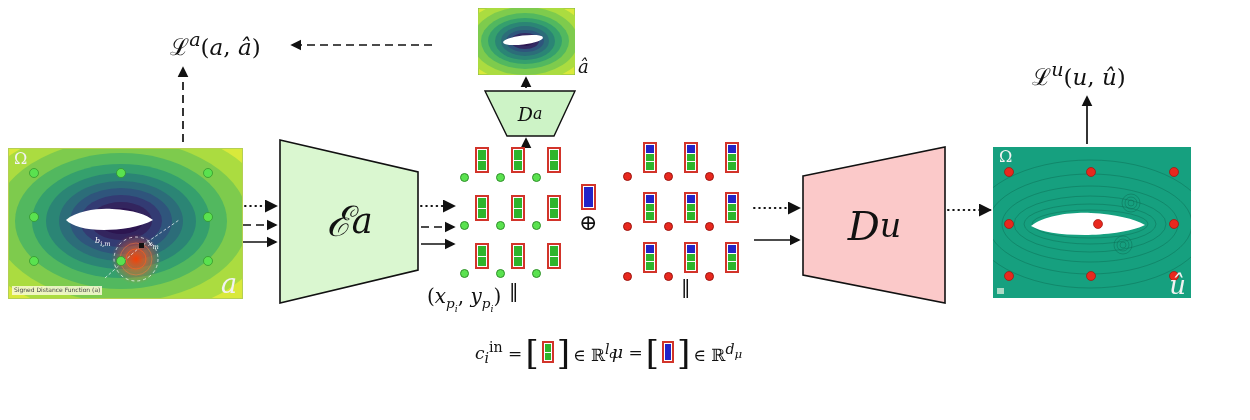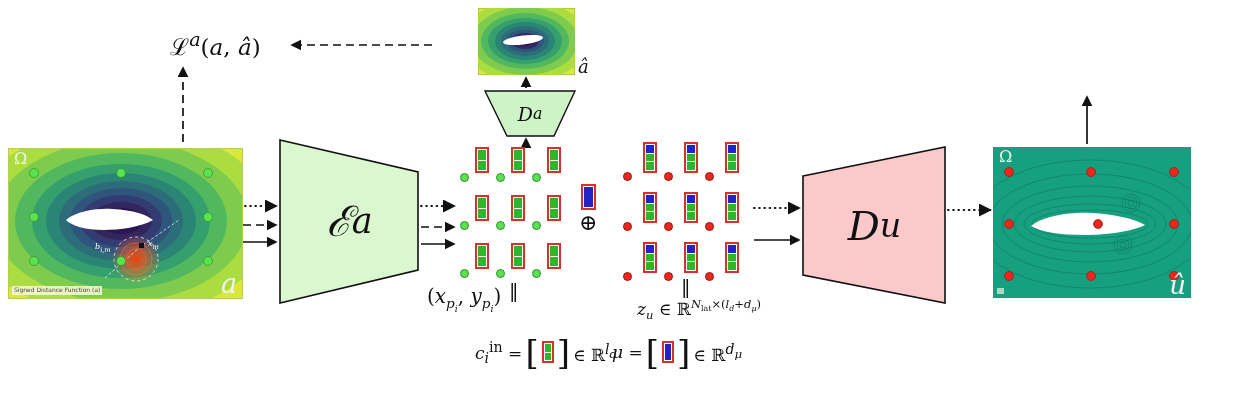--- a/index.html
+++ b/index.html
@@ -69,20 +69,21 @@
     <line class="solid" x1="421" y1="244" x2="454" y2="244" marker-end="url(#ah)"></line>
     <line class="solid" x1="526" y1="146" x2="526" y2="139" marker-end="url(#ah)"></line>
     <line class="solid" x1="526" y1="88" x2="526" y2="78" marker-end="url(#ah)"></line>
     <line class="dotted" x1="754" y1="208" x2="799" y2="208" marker-end="url(#ah)"></line>
     <line class="solid" x1="754" y1="240" x2="799" y2="240" marker-end="url(#ah)"></line>
     <line class="dotted" x1="948" y1="210" x2="990" y2="210" marker-end="url(#ah)"></line>
     <line class="solid" x1="1087" y1="144" x2="1087" y2="97" marker-end="url(#ah)"></line>
   </svg>
 
   <div class="abs nowrap" style="left:170px;top:28px;font-size:23px;">ℒ<sup><i>a</i></sup>(<i>a</i>, <i>â</i>)</div>
+  <div class="abs nowrap" style="left:1032px;top:58px;font-size:23px;">ℒ<sup><i>u</i></sup>(<i>u</i>, <i>û</i>)</div>
 
   <div class="img-panel" style="left:8px;top:148px;width:233px;height:149px;border:1px solid #b5cf53;">
     <svg width="233" height="149" viewBox="0 0 233 149">
       <defs>
         <radialGradient id="rg" cx="0.5" cy="0.5" r="0.5">
           <stop offset="0" stop-color="#ff3c00" stop-opacity="0.95"></stop>
           <stop offset="0.45" stop-color="#ff5a1e" stop-opacity="0.55"></stop>
           <stop offset="1" stop-color="#ff5a1e" stop-opacity="0"></stop>
         </radialGradient>
       </defs>
@@ -111,21 +112,21 @@
           <circle cx="199" cy="24" r="4.5"></circle>
         <circle cx="25" cy="68" r="4.5"></circle>
           <circle cx="199" cy="68" r="4.5"></circle>
         <circle cx="25" cy="112" r="4.5"></circle>
           <circle cx="112" cy="112" r="4.5"></circle>
           <circle cx="199" cy="112" r="4.5"></circle>
       </g>
     </svg>
     <div class="img-label" style="left:5px;top:2px;font-size:16px;">Ω</div>
     <div class="img-label" style="right:5px;bottom:1px;font-size:27px;"><i>a</i></div>
-    <div class="annot" style="left:86px;top:94px;"><i>b<sub>i,m</sub></i></div>
+    <div class="annot" style="left:86px;top:88px;"><i>b<sub>i,m</sub></i></div>
     <div class="annot" style="left:139px;top:91px;"><i>x<sub>m</sub></i></div>
     <div class="watermark" style="left:3px;bottom:3px;">Signed Distance Function (a)</div>
   </div>
 
   <div class="trap" style="left:279px;top:139px;width:141px;height:165px;">
     <svg width="141" height="165">
       <polygon points="1,1 139,33 139,131 1,164" fill="#daf7d0" stroke="#111" stroke-width="1.6"></polygon>
     </svg>
     <div class="trap-label" style="font-size:42px;">ℰ<sub><i>a</i></sub></div>
   </div>
@@ -348,21 +349,20 @@
     </svg>
     <div class="img-label" style="left:6px;top:2px;font-size:16px;">Ω</div>
     <div class="img-label" style="right:5px;bottom:0px;font-size:26px;"><i>û</i></div>
   </div>
 
   <div class="formula" style="left:427px;top:284px;font-size:20px;">(<i>x</i><sub><i>p<sub>i</sub></i></sub>, <i>y</i><sub><i>p<sub>i</sub></i></sub>)</div>
 
   <div class="formula" style="left:509px;top:279px;font-size:19px;">‖</div>
 
   <div class="formula" style="left:681px;top:275px;font-size:19px;">‖</div>
-  <div class="formula" style="left:637px;top:297px;"><i>z<sub>u</sub></i> ∈ ℝ<sup><i>N</i><sub>lat</sub>×(<i>l<sub>d</sub></i>+<i>d<sub>μ</sub></i>)</sup></div>
 
   <div class="frow" style="left:475px;top:338px;">
     <span><i>c<sub>i</sub></i><sup>in</sup> =</span>
     <span class="bracket">[</span>
     <span class="token tok-inline">
         <span class="blk g"></span>
         <span class="blk g"></span>
       </span>
     <span class="bracket">]</span>
     <span>∈ ℝ<sup><i>l<sub>d</sub></i></sup></span>

